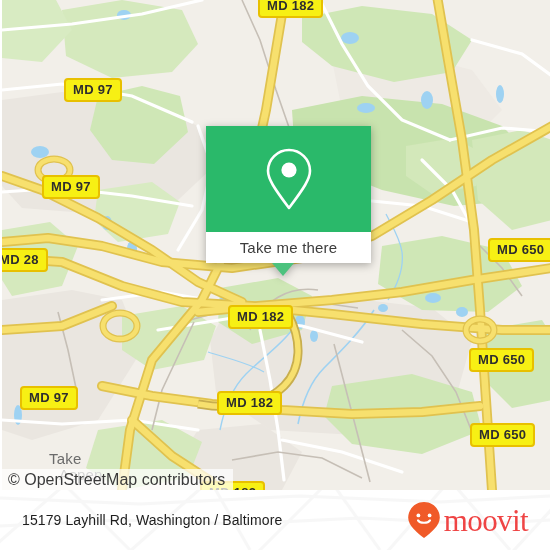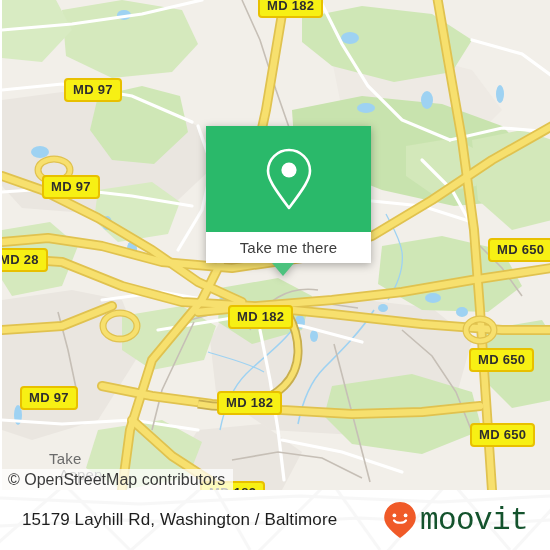--- a/index.html
+++ b/index.html
@@ -137,35 +137,35 @@
     width: 550px;
     height: 60px;
     display: flex;
     align-items: center;
     justify-content: space-between;
     box-sizing: border-box;
     padding: 0 22px 0 22px;
   }
   #address-text {
     font-family: "Liberation Sans", sans-serif;
-    font-size: 17px;
+    font-size: 14px;
     color: #1d1d1d;
     letter-spacing: 0.1px;
     white-space: nowrap;
   }
   #brand {
     display: flex;
     align-items: center;
     gap: 2px;
   }
   #brand-word {
-    font-family: Liberation Mono, monospace;
+    font-family: Liberation Serif, serif;
     font-size: 31px;
     font-weight: normal;
-    color: #14532d;
+    color: #ef4444;
     letter-spacing: -0.6px;
     line-height: 31px;
     margin-left: 1px;
   }
 </style>
 </head>
 <body>
 
 <div id="screen">
 

